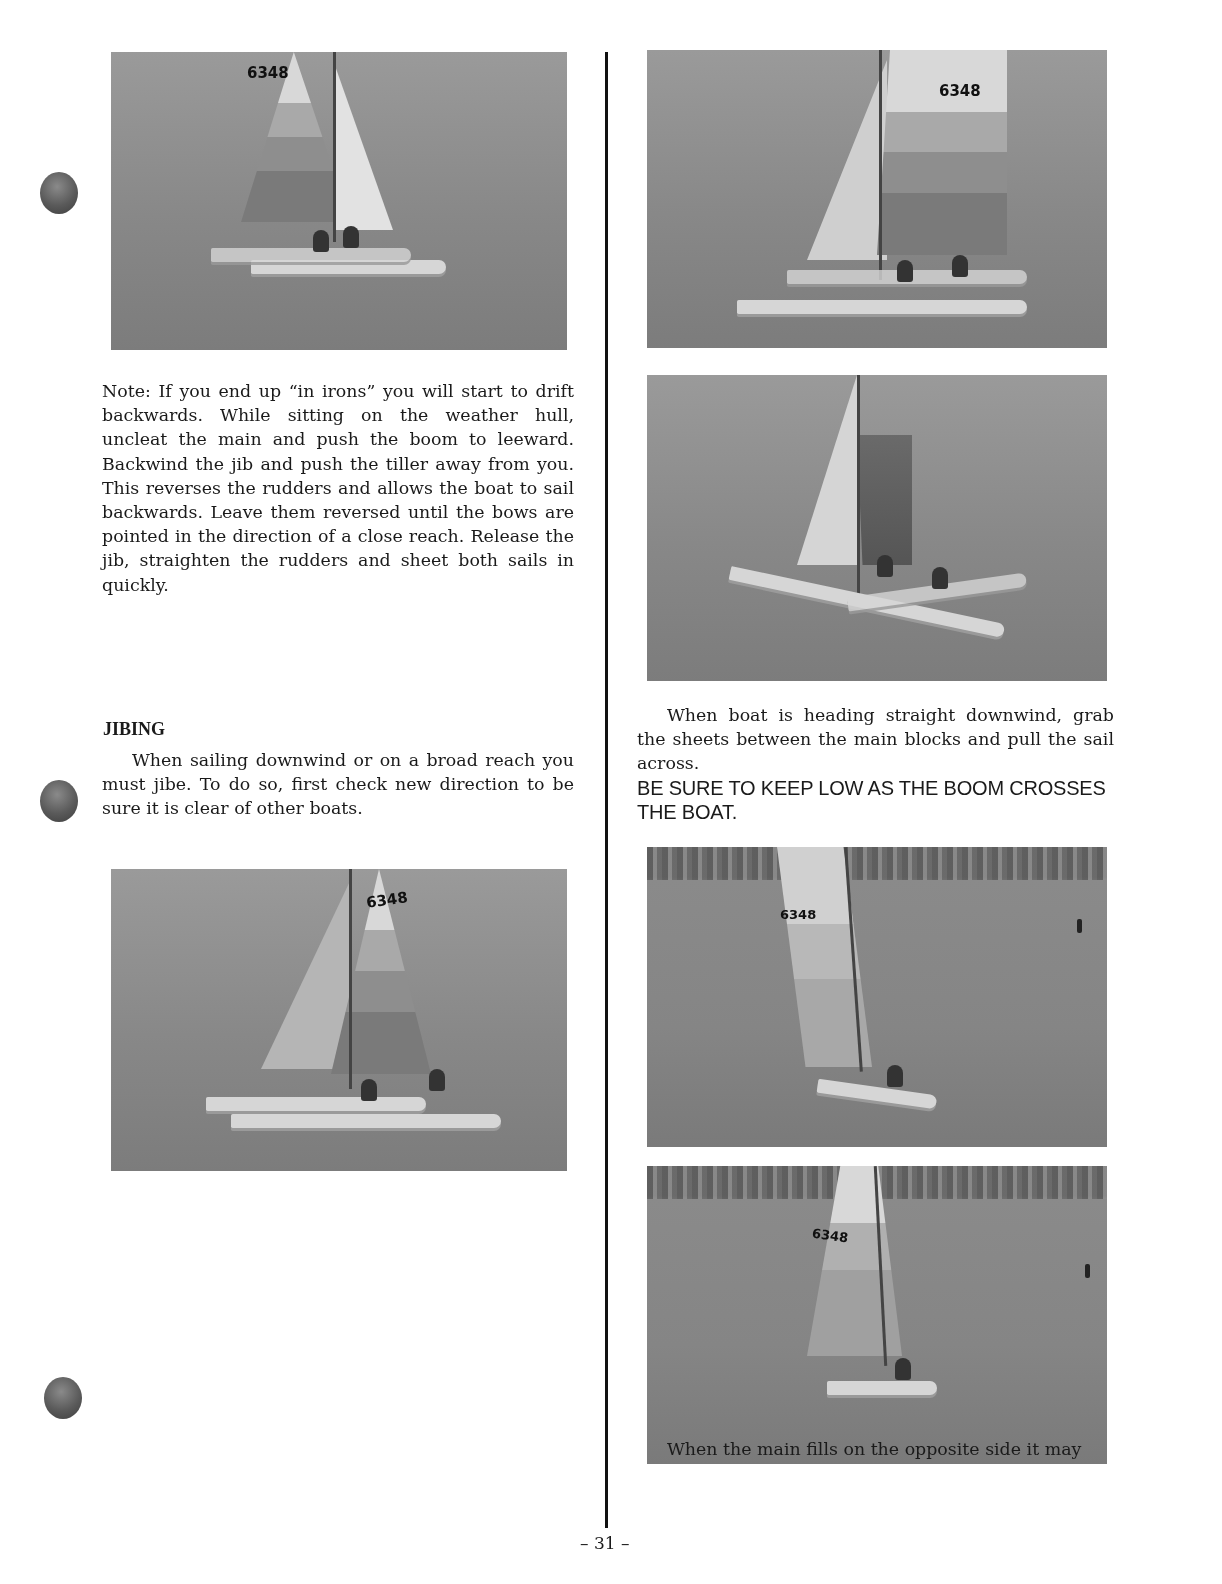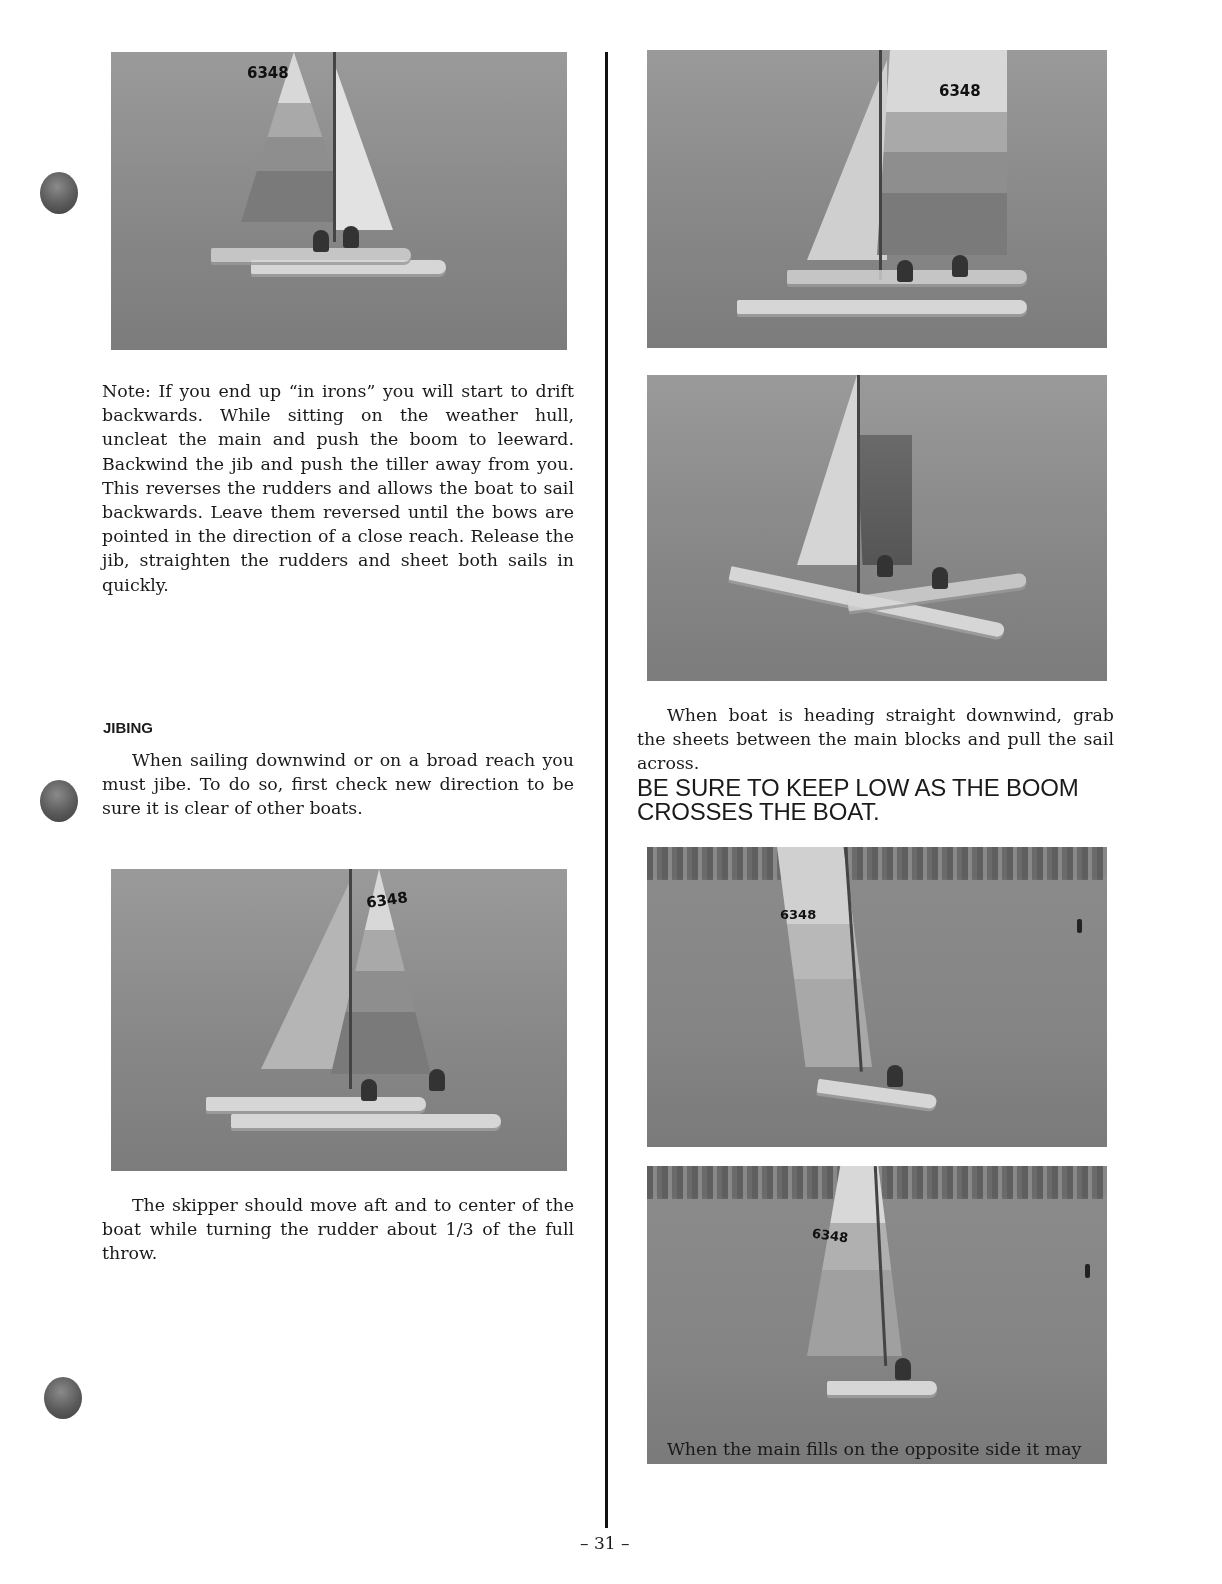--- a/index.html
+++ b/index.html
@@ -10,25 +10,25 @@
   .sail { position:absolute; clip-path:polygon(48% 0,100% 100%,0 100%); background:linear-gradient(180deg,#d8d8d8 0 30%,#a9a9a9 30% 50%,#8e8e8e 50% 70%,#7a7a7a 70% 100%); }
   .jib { position:absolute; clip-path:polygon(0 0,100% 100%,0 100%); background:#cfcfcf; }
   .mast { position:absolute; width:3px; background:#444; }
   .hull { position:absolute; height:14px; background:#d6d6d6; border-radius:2px 8px 8px 2px; box-shadow:0 3px 0 #9a9a9a; }
   .crew { position:absolute; width:16px; height:22px; background:#333; border-radius:8px 8px 3px 3px; }
   .sailnum { position:absolute; font-family:"DejaVu Sans","Liberation Sans",sans-serif; font-weight:bold; font-size:15px; color:#111; letter-spacing:0px; }
   .buoy { position:absolute; width:5px; height:14px; background:#222; border-radius:2px; }
   .text-block { position:absolute; font-size:17.4px; line-height:24.2px; text-align:justify; }
   .text-block p { margin:0 0 6px 0; }
   .indent { text-indent:30px; }
-  .heading { position:absolute; font-family:Liberation Sans, sans-serif; font-weight:bold; font-size:15px;text-align:right; }
+  .heading { position:absolute; font-family:Liberation Serif, serif; font-weight:bold; font-size:18px;text-align:right; }
   .divider { position:absolute; left:605px; top:52px; width:3px; height:1476px; background:#111; }
   .hole { position:absolute; width:38px; height:42px; border-radius:50%; background:radial-gradient(circle at 45% 35%,#8a8a8a 0%,#5a5a5a 55%,#3d3d3d 100%); }
   .pagenum { position:absolute; left:580px; top:1533px; font-size:17px; font-family:"DejaVu Serif","Liberation Serif",serif; }
-  .caps { font-family:"Liberation Sans","DejaVu Sans",sans-serif; font-size:24px; letter-spacing:-0.2px; }
+  .caps { font-family:"Liberation Sans","DejaVu Sans",sans-serif; font-size:20px; letter-spacing:-0.2px; }
 </style>
 </head>
 <body>
 
 <div class="hole" style="left:40px;top:172px;"></div>
 <div class="hole" style="left:40px;top:780px;"></div>
 <div class="hole" style="left:44px;top:1377px;"></div>
 
 <div class="divider"></div>
 
@@ -58,21 +58,20 @@
   <div class="sail" style="left:220px;top:0;width:100px;height:205px;"></div>
   <div class="mast" style="left:238px;top:0;height:220px;"></div>
   <span class="sailnum" style="left:255px;top:22px;transform:rotate(-8deg);">6348</span>
   <div class="hull" style="left:95px;top:228px;width:220px;"></div>
   <div class="hull" style="left:120px;top:245px;width:270px;"></div>
   <div class="crew" style="left:250px;top:210px;"></div>
   <div class="crew" style="left:318px;top:200px;"></div>
 </div>
 
 <div class="text-block" style="left:102px;top:1193px;width:472px;">
-  <p class="indent">The skipper should move aft and to center of the boat while turning the rudder about 1/3 of the full throw.</p>
 </div>
 
 <div class="photo" style="left:647px;top:50px;width:460px;height:298px;">
   <div class="jib" style="left:160px;top:10px;width:80px;height:200px;clip-path:polygon(100% 0,100% 100%,0 100%);background:#cfcfcf;"></div>
   <div class="sail" style="left:230px;top:0;width:130px;height:205px;clip-path:polygon(10% 0,100% 0,100% 100%,0 100%);"></div>
   <div class="mast" style="left:232px;top:0;height:230px;"></div>
   <span class="sailnum" style="left:292px;top:32px;">6348</span>
   <div class="hull" style="left:90px;top:250px;width:290px;"></div>
   <div class="hull" style="left:140px;top:220px;width:240px;opacity:.8;"></div>
   <div class="crew" style="left:250px;top:210px;"></div>

